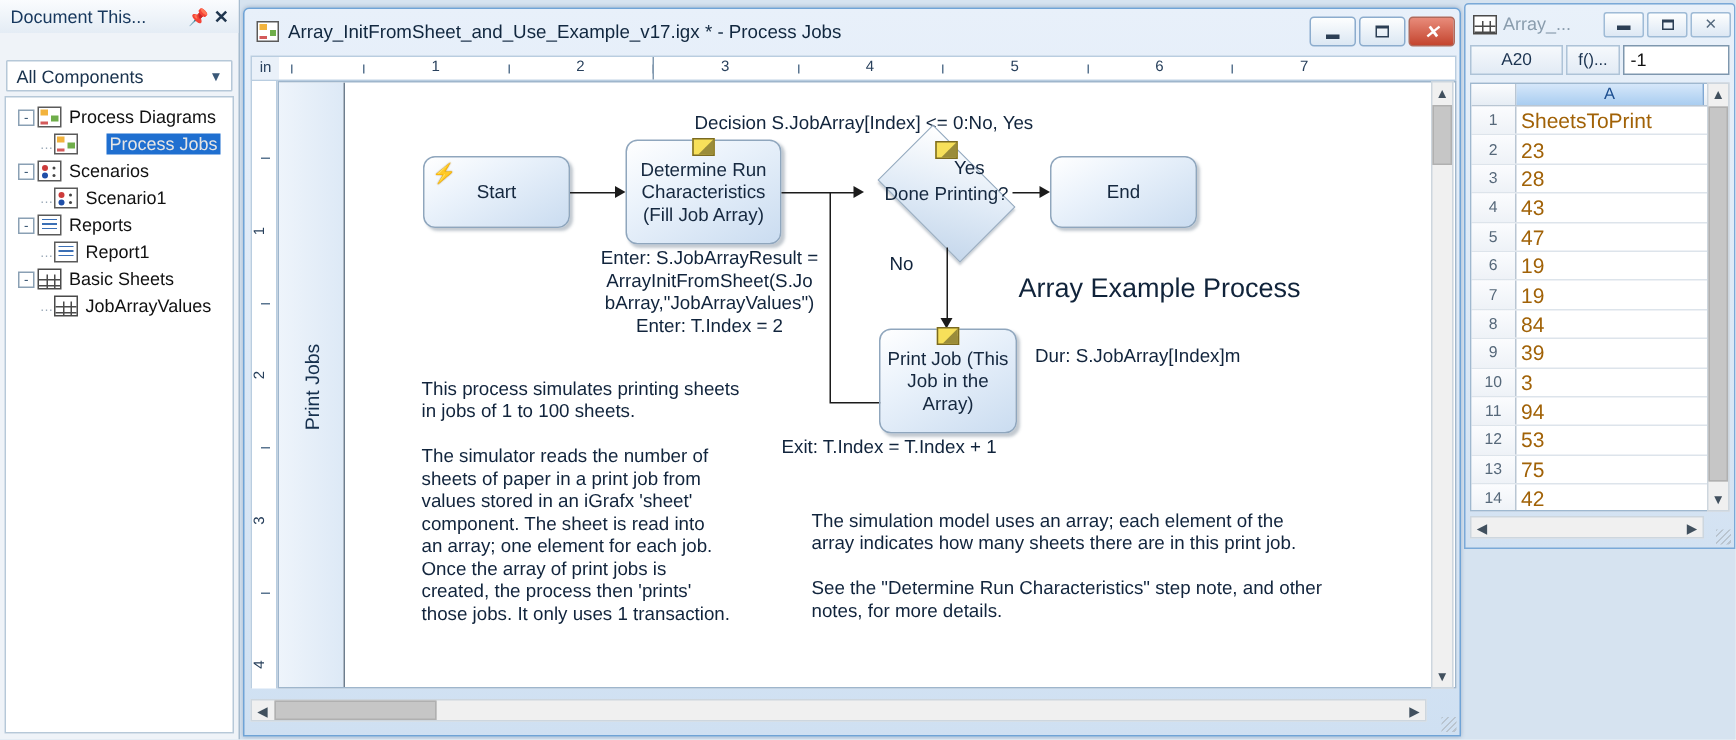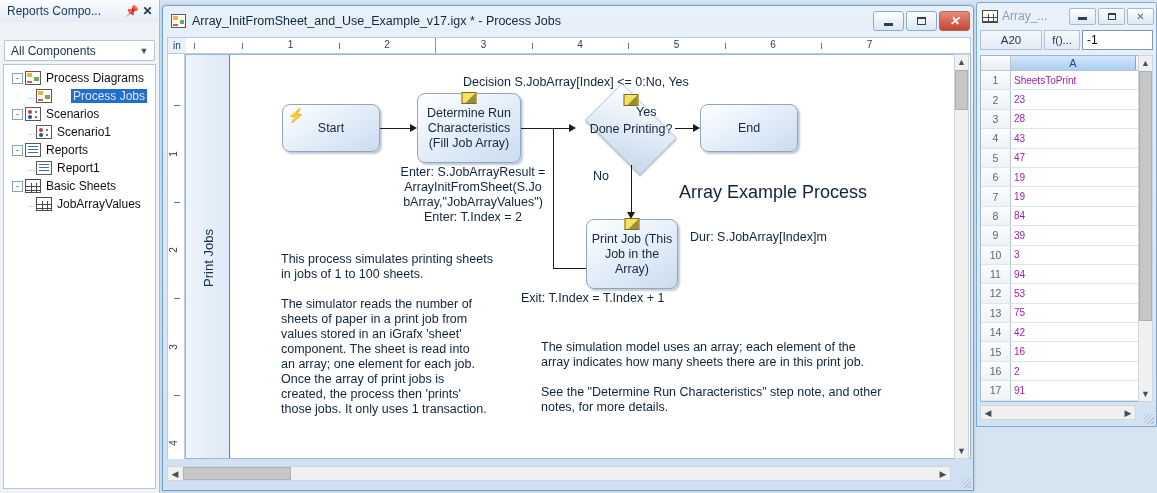--- a/index.html
+++ b/index.html
@@ -206,21 +206,21 @@
   .hscroll-d {
     position: absolute; left: 4px; bottom: 9px; right: 22px; height: 15px;
     background: #f0f0f0; border: 1px solid #cdd6de;
   }
   .sb-arrow { display: flex; align-items: center; justify-content: center;
     font-size: 9px; color: #41505e; }
   .sb-thumb { position: absolute; background: #c6c6c6; border: 1px solid #b0b0b0; }
 
   
   .sheet {
-    position: absolute; left: 976px; top: 2px; width: 181px; height: 425px;
+    position: absolute; left: 976px; top: 2px; width: 181px; height: 364px;
     background: linear-gradient(#e9f1fa,#d3e2f2);
     border: 1px solid #7aa9d8; border-radius: 3px 3px 0 0;
   }
   .sheet-title { height: 26px; display: flex; align-items: center; padding: 0 2px 0 5px; }
   .sheet-title .sic { width: 16px; height: 13px; margin-right: 4px; position: relative; }
   .sheet-title .stxt { flex: 1; font-size: 12px; color: #8a9dae; white-space: nowrap; overflow: hidden; }
   .sbtn {
     width: 27px; height: 17px; margin-left: 2px; border: 1px solid #9fbbd6;
     border-radius: 2px; background: linear-gradient(#fdfefe,#dde8f4);
     display: flex; align-items: center; justify-content: center; color: #54697e; font-size: 10px;
@@ -254,41 +254,41 @@
   }
   .colhdr .chpad { width: 16px; background: linear-gradient(#fbfcfe,#e6edf4); }
   .srow { display: flex; height: 19.4px; border-bottom: 1px solid #dde4eb; }
   .srow .rh {
     width: 30px; display: flex; align-items: center; justify-content: center;
     font-size: 10.5px; color: #56687a; border-right: 1px solid #b9c6d3;
     background: linear-gradient(#fbfcfe,#eef2f7);
   }
   .srow.sel .rh { background: linear-gradient(#cfe3f8,#a9cdf0); color: #10263f; }
   .srow .cell { flex: 1; display: flex; align-items: center; padding-left: 3px;
-    font-size: 10px; color: #a21caf; }
+    font-size: 14px; color: #a16207; }
   .srow.sel .cell { border: 2px solid #7a7a7a; margin: -1px 0; }
   .vscroll-s {
     position: absolute; right: 3px; top: 52px; width: 15px; bottom: 24px;
     background: #f0f0f0; border: 1px solid #cdd6de;
   }
   .hscroll-s {
     position: absolute; left: 3px; right: 20px; bottom: 6px; height: 15px;
     background: #f0f0f0; border: 1px solid #cdd6de;
   }
   .grip { position: absolute; right: 2px; bottom: 2px; width: 10px; height: 10px;
     background: repeating-linear-gradient(135deg,#b9c4cf 0 1px,transparent 1px 3px); }
 </style>
 </head>
 <body>
 
 <div id="root">
 
   <div class="docpanel">
     <div class="docpanel-title">
-      <span class="t">Reports Compo...</span>
+      <span class="t">Document This...</span>
       <span class="pin-btn">📌</span>
       <span class="close-btn">✕</span>
     </div>
 
     <div class="combo">
       <span class="lbl">All Components</span>
       <span class="chev">▼</span>
     </div>
 
     <div class="treebox">

